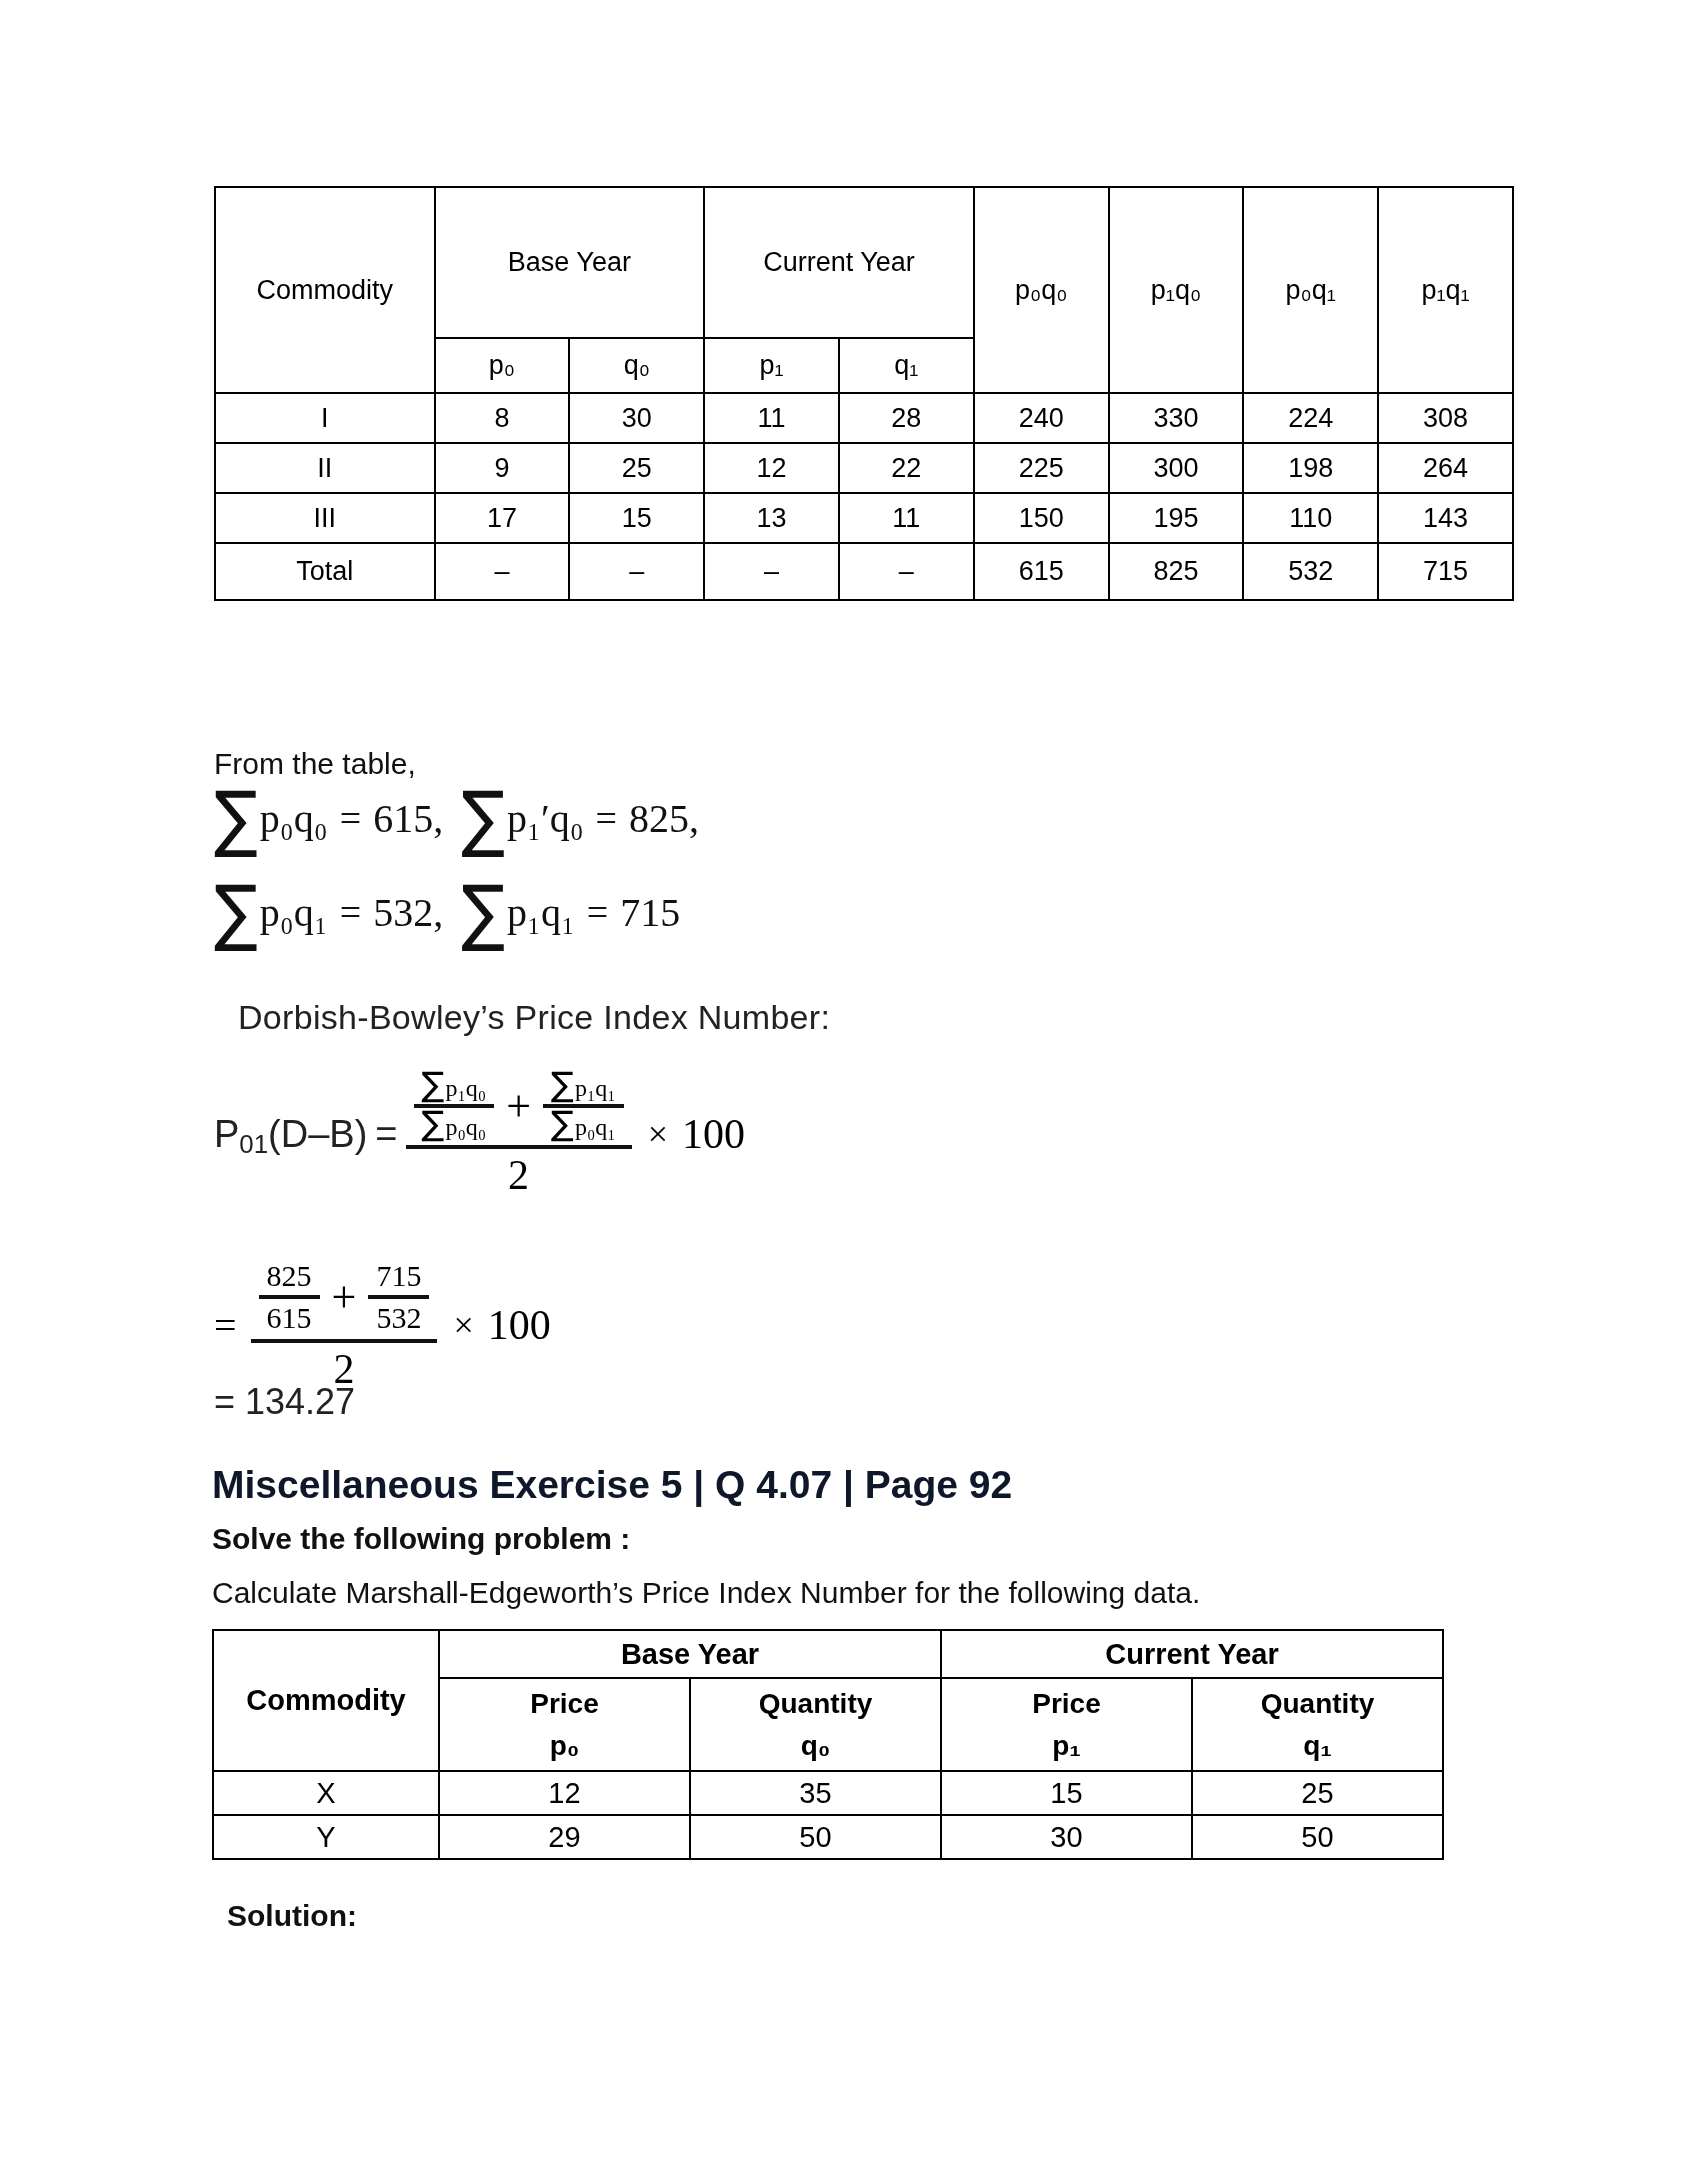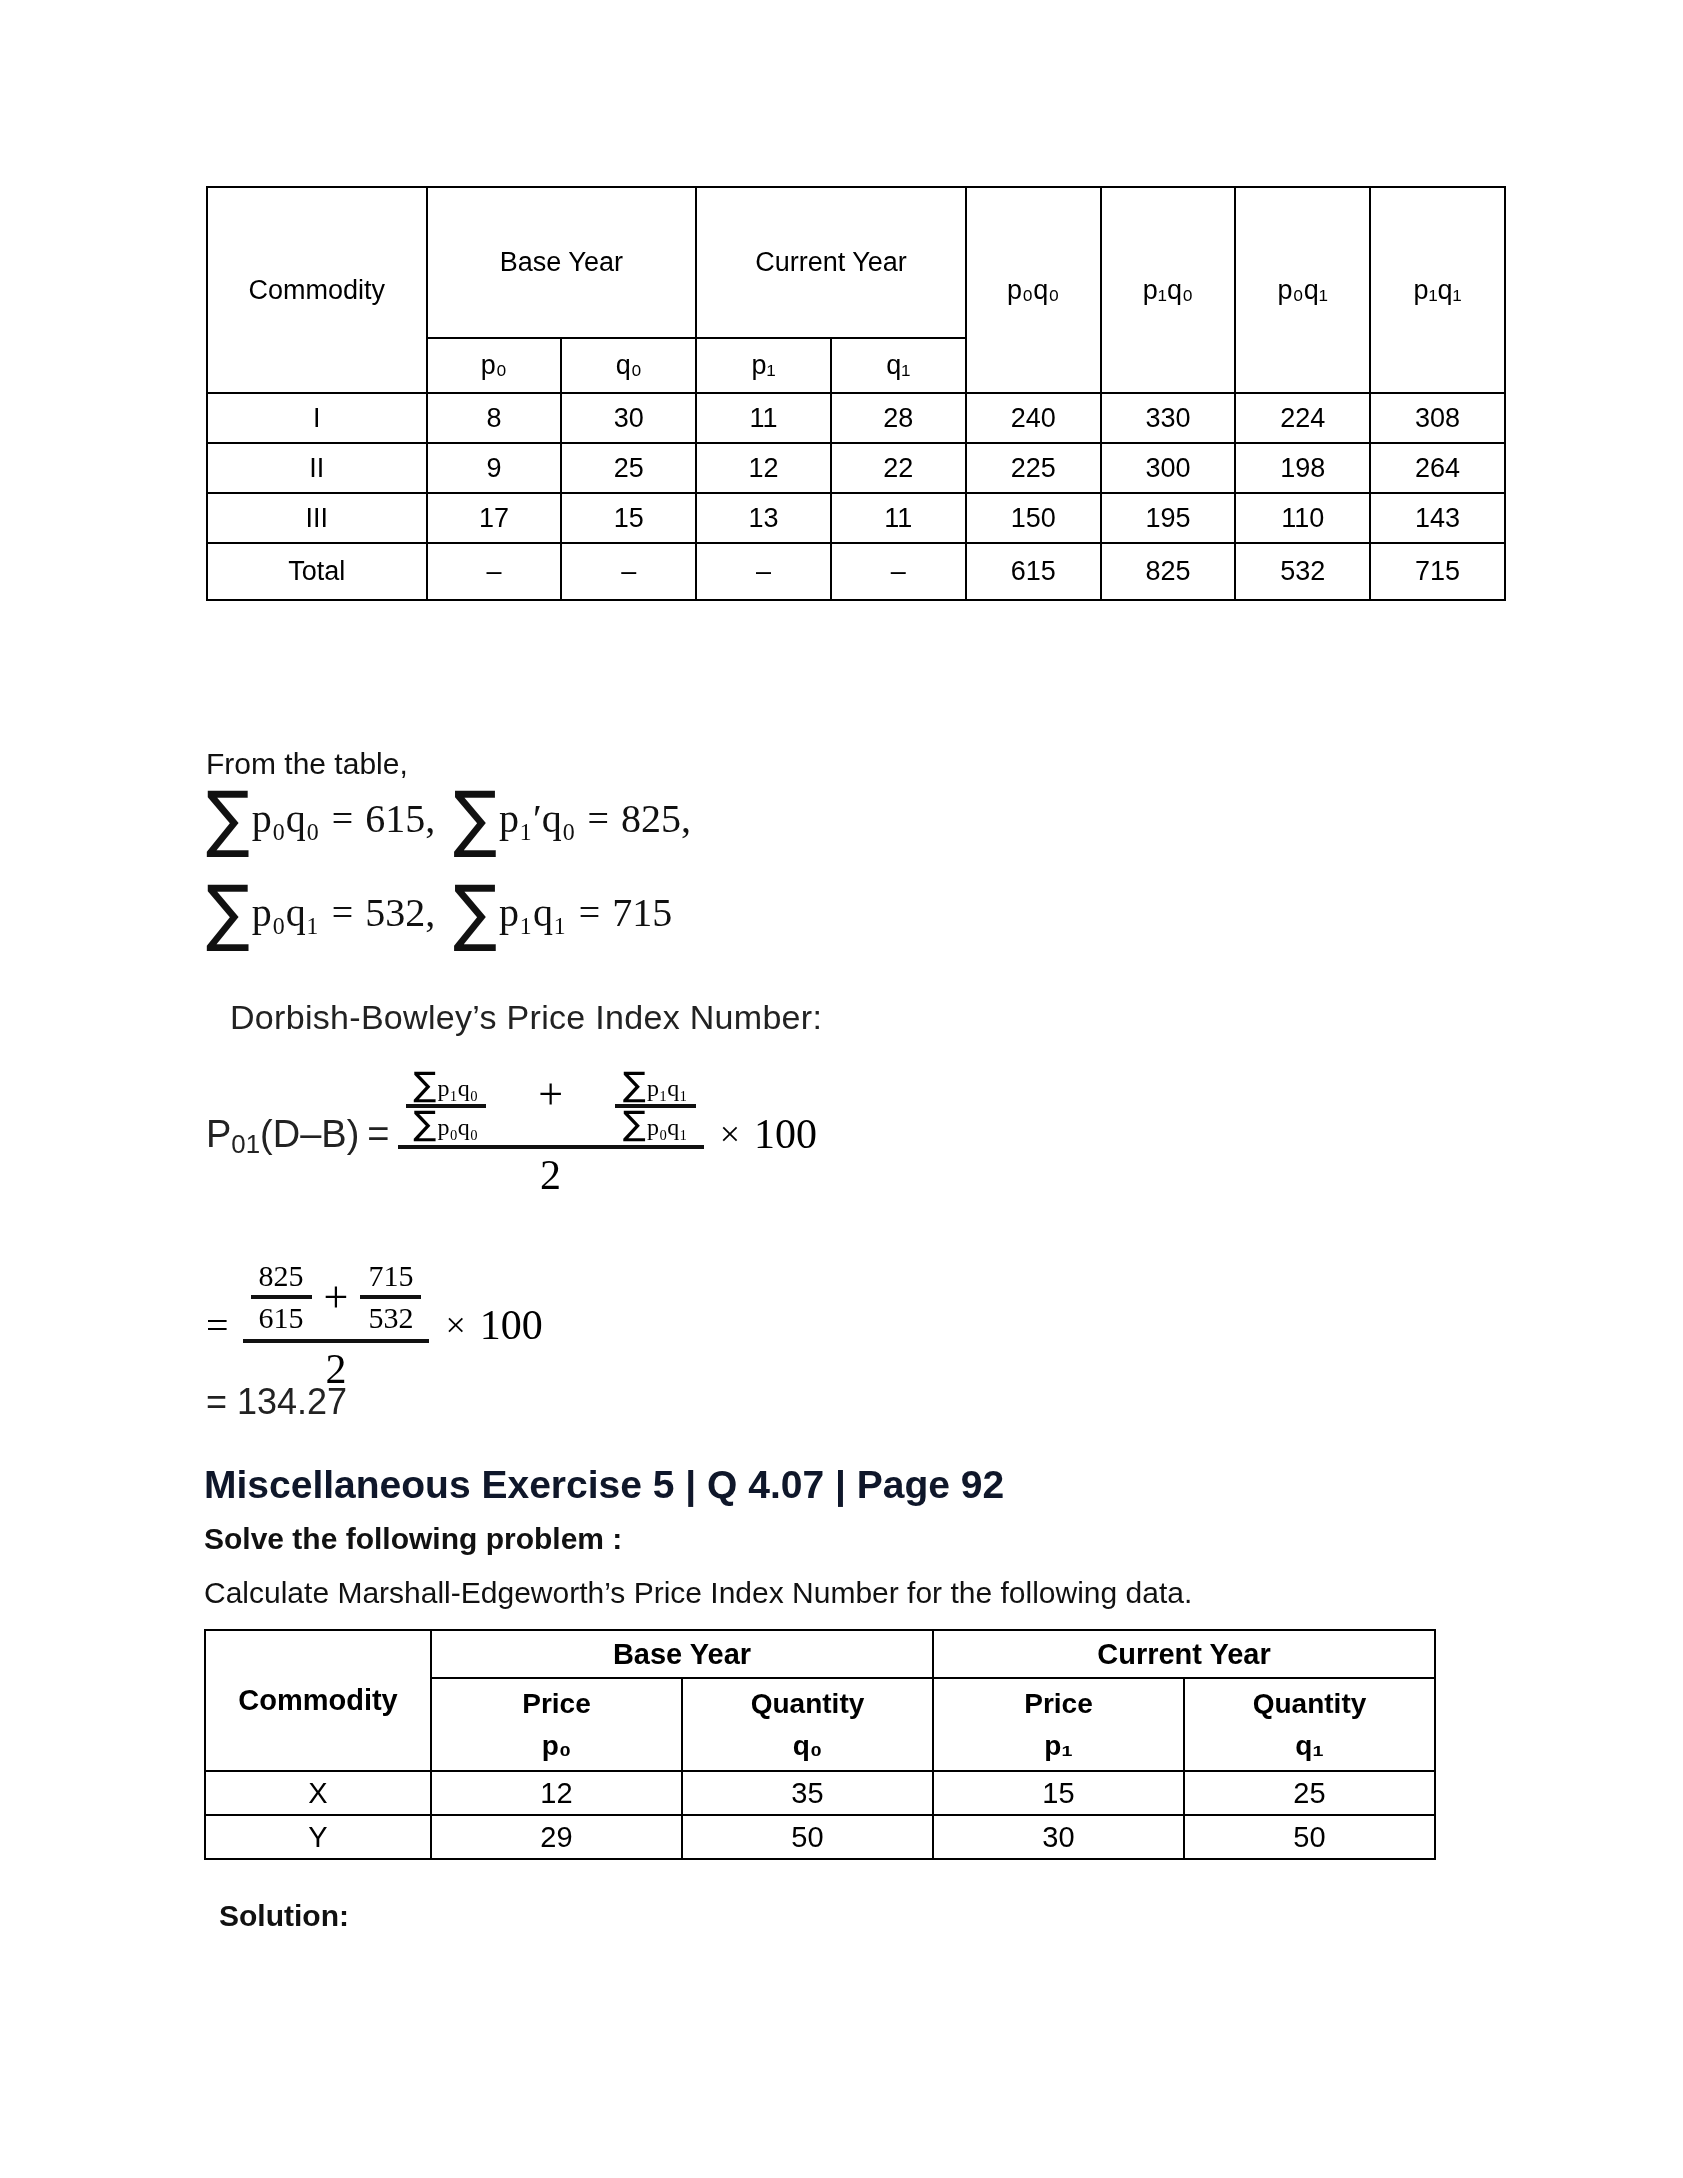--- a/index.html
+++ b/index.html
@@ -10,21 +10,21 @@
   body {
     width: 1683px;
     height: 2178px;
     font-family: "Liberation Sans", sans-serif;
     color: #000000;
     position: relative;
     overflow: hidden;
   }
   .page {
     position: absolute;
-    left: 8px; top: 0;
+    left: 16px; top: 0;
     width: 1346px;
     height: 2178px;
     background: #ffffff;
   }
 
   
   .t1-wrap {
     position: absolute;
     left: 198px;
     top: 186px;
@@ -384,21 +384,21 @@
     <span class="num">715</span>
   </div>
 
   <div class="dorbish">Dorbish-Bowley’s Price Index Number:</div>
 
   <div class="formula-main">
     <span class="p01label"><span>P</span><sub>01</sub><span>(D–B)</span></span>
     <span class="p01label">=</span>
 
     <span class="frac frac-outer">
-      <span class="fnum" style="display:flex;align-items:flex-start;gap:40px;">
+      <span class="fnum" style="display:flex;align-items:center;">
         <span class="frac">
           <span class="fnum"><span class="sigma-sm">∑</span><span class="var-sm">p₁q₀</span></span>
           <span class="fbar"></span>
           <span class="fden"><span class="sigma-sm">∑</span><span class="var-sm">p₀q₀</span></span>
         </span>
         <span class="plus-lg">+</span>
         <span class="frac">
           <span class="fnum"><span class="sigma-sm">∑</span><span class="var-sm">p₁q₁</span></span>
           <span class="fbar"></span>
           <span class="fden"><span class="sigma-sm">∑</span><span class="var-sm">p₀q₁</span></span>

